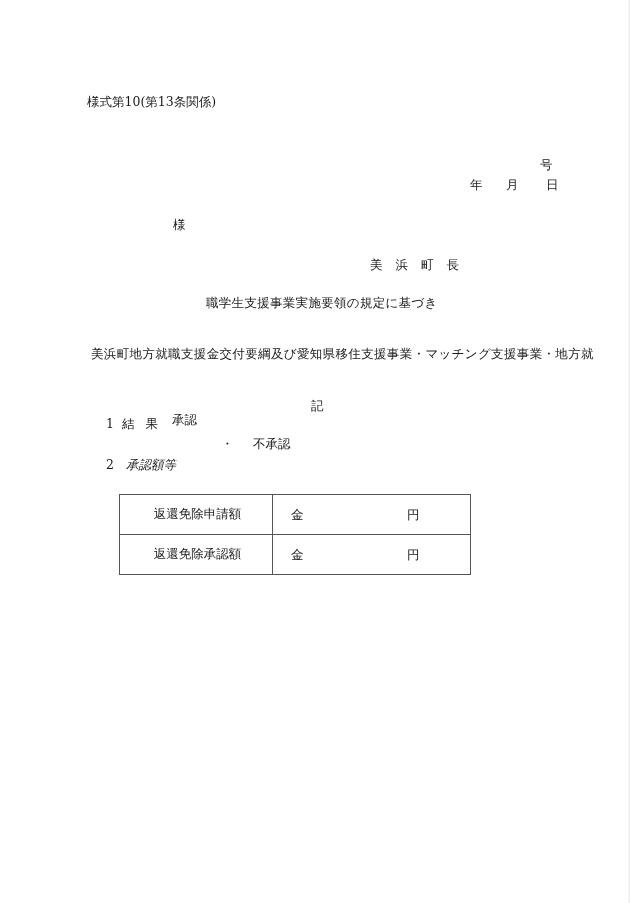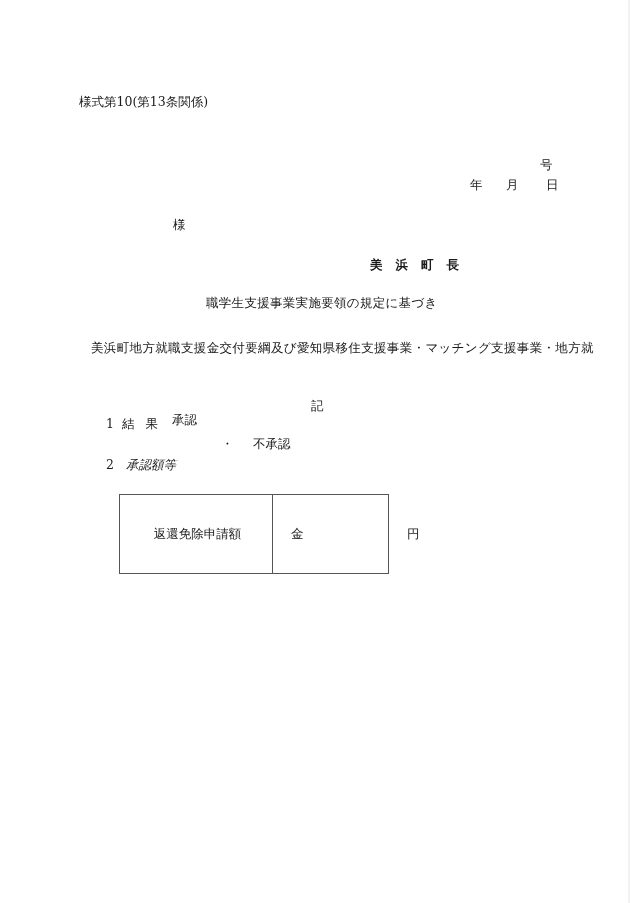--- a/index.html
+++ b/index.html
@@ -22,55 +22,55 @@
       top: 0;
       right: 0;
       width: 2px;
       height: 903px;
       background: #f3f3f3;
     }
     .abs {
       position: absolute;
       white-space: nowrap;
     }
-    .form-number { left: 79px; top: 96px; letter-spacing: 0px; }
+    .form-number { left: 87px; top: 96px; letter-spacing: 0px; }
     .issue-no { left: 540px; top: 159px; }
     .date-line { left: 470px; top: 179px; }
     .date-line span { display: inline-block; }
     .date-year { width: 36px; }
     .date-month { width: 40px; }
     .addressee { left: 173px; top: 219px; }
-    .sender { left: 370px; top: 259px; letter-spacing: 13px; font-weight: bold; }
+    .sender { left: 370px; top: 259px; letter-spacing: 13px; }
     .doc-title { left: 206px; top: 297px; letter-spacing: 0.3px; }
     .body-text {
       position: absolute;
       left: 79px;
       top: 337px;
       width: 470px;
       line-height: 21px;
       letter-spacing: 0.35px;
       white-space: normal;
       word-break: break-all;
     }
     .body-line { display: block; white-space: nowrap; }
-    .body-line.indent { padding-left: 12px; }
+    .body-line.indent { padding-left: 12px; margin-top: 6px; }
     .ki { left: 311px; top: 400px; }
     .item1-num { left: 106px; top: 418px; }
     .item1-label { left: 122px; top: 418px; letter-spacing: 11px; }
     .opt-approve { left: 172px; top: 414px; }
     .opt-dot { left: 221px; top: 438px; }
     .opt-reject { left: 253px; top: 438px; }
     .item2-num { left: 106px; top: 459px; }
     .item2-label { left: 126px; top: 459px; font-style: italic; }
 
     .amount-table {
       position: absolute;
       left: 119px;
       top: 494px;
-      width: 270px;
+      width: 352px;
       height: 80px;
       border-collapse: collapse;
       border: 1px solid #555;
     }
     .amount-table td {
       border: 1px solid #555;
       padding: 0;
       height: 39px;
       vertical-align: middle;
     }
@@ -132,14 +132,21 @@
 
 <table class="amount-table">
   <tbody>
       <tr>
     <td class="label-cell">返還免除申請額</td>
     <td class="value-cell">
       <span class="kin">金</span>
       <span class="yen">円</span>
     </td>
   </tr>
+  <tr>
+    <td class="label-cell">返還免除承認額</td>
+    <td class="value-cell">
+      <span class="kin">金</span>
+      <span class="yen">円</span>
+    </td>
+  </tr>
 </tbody>
   </table>
 
 </body></html>

